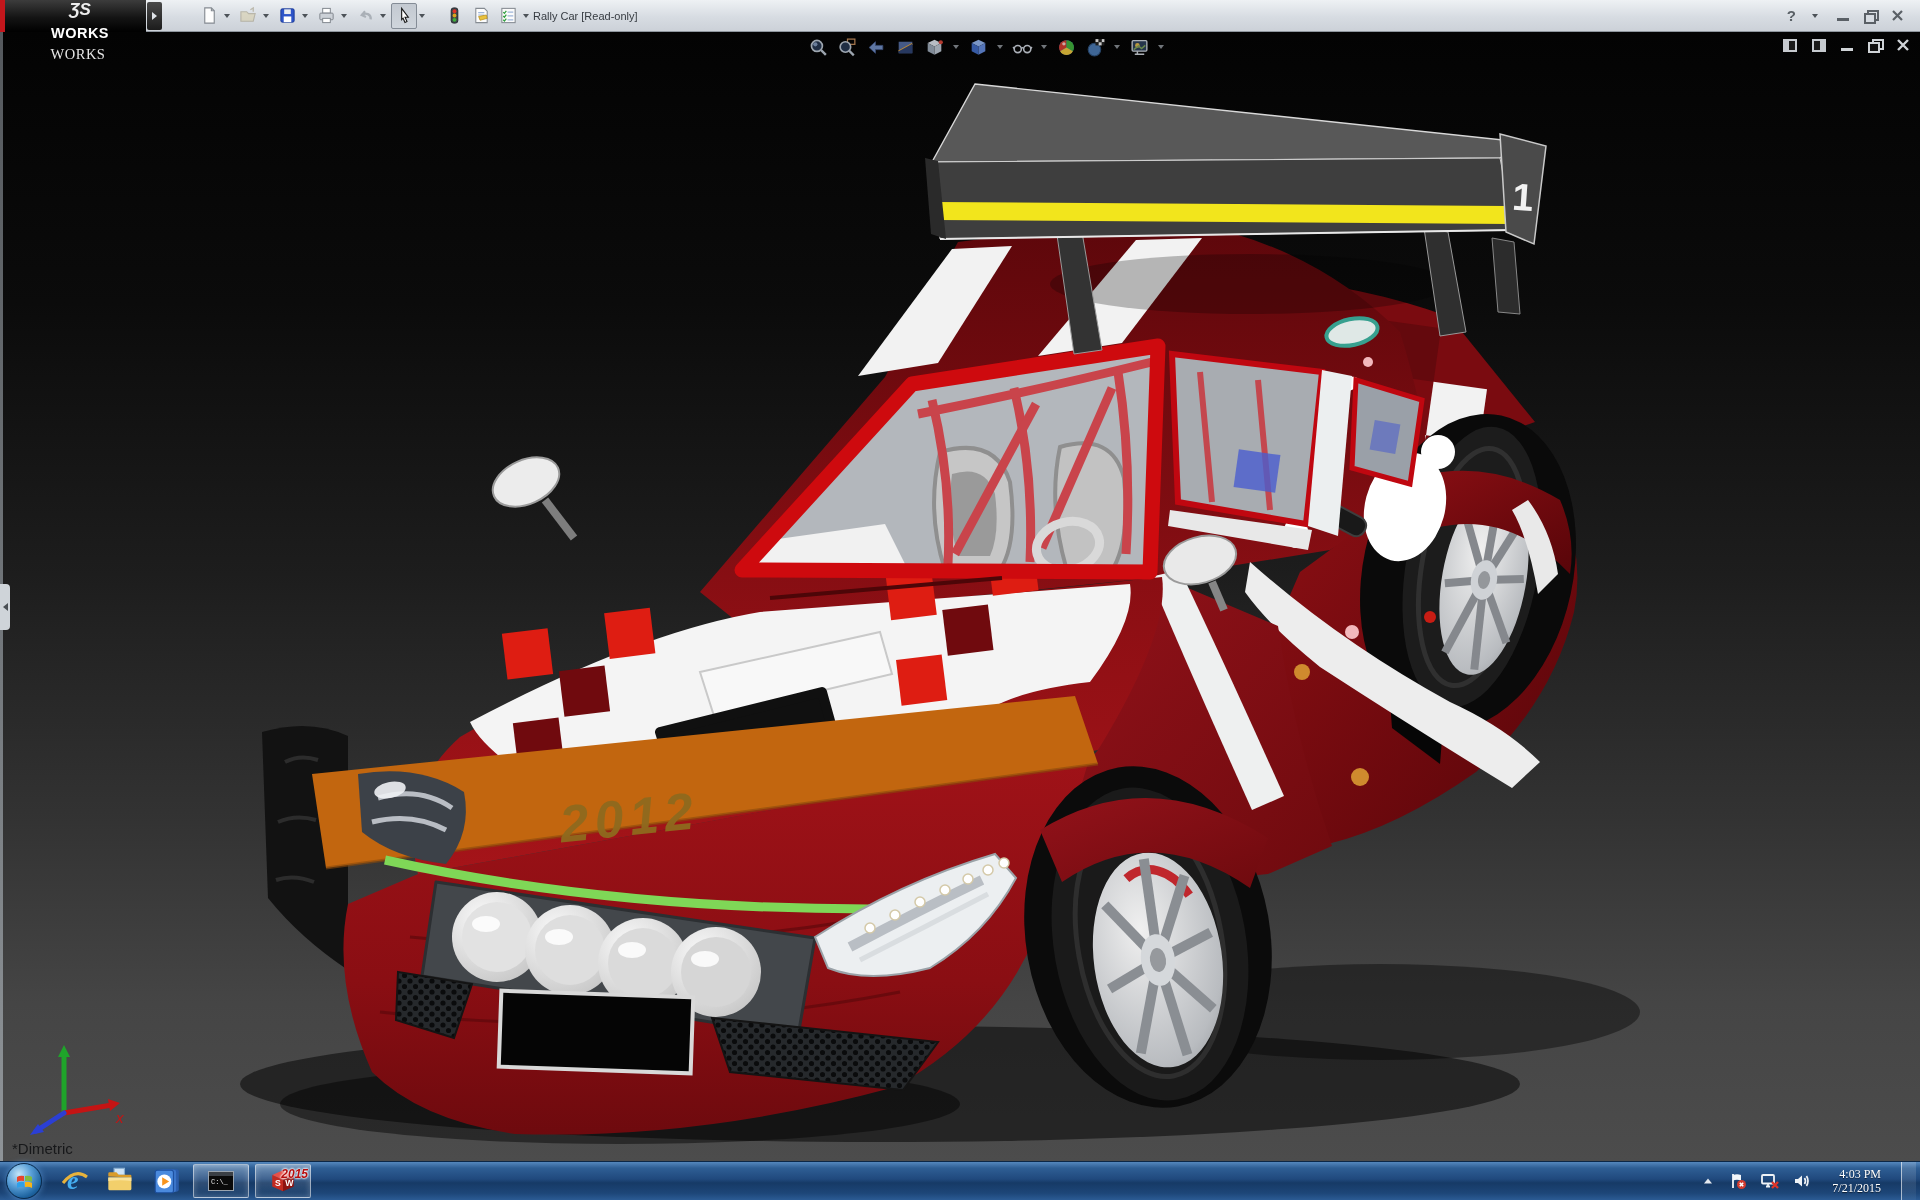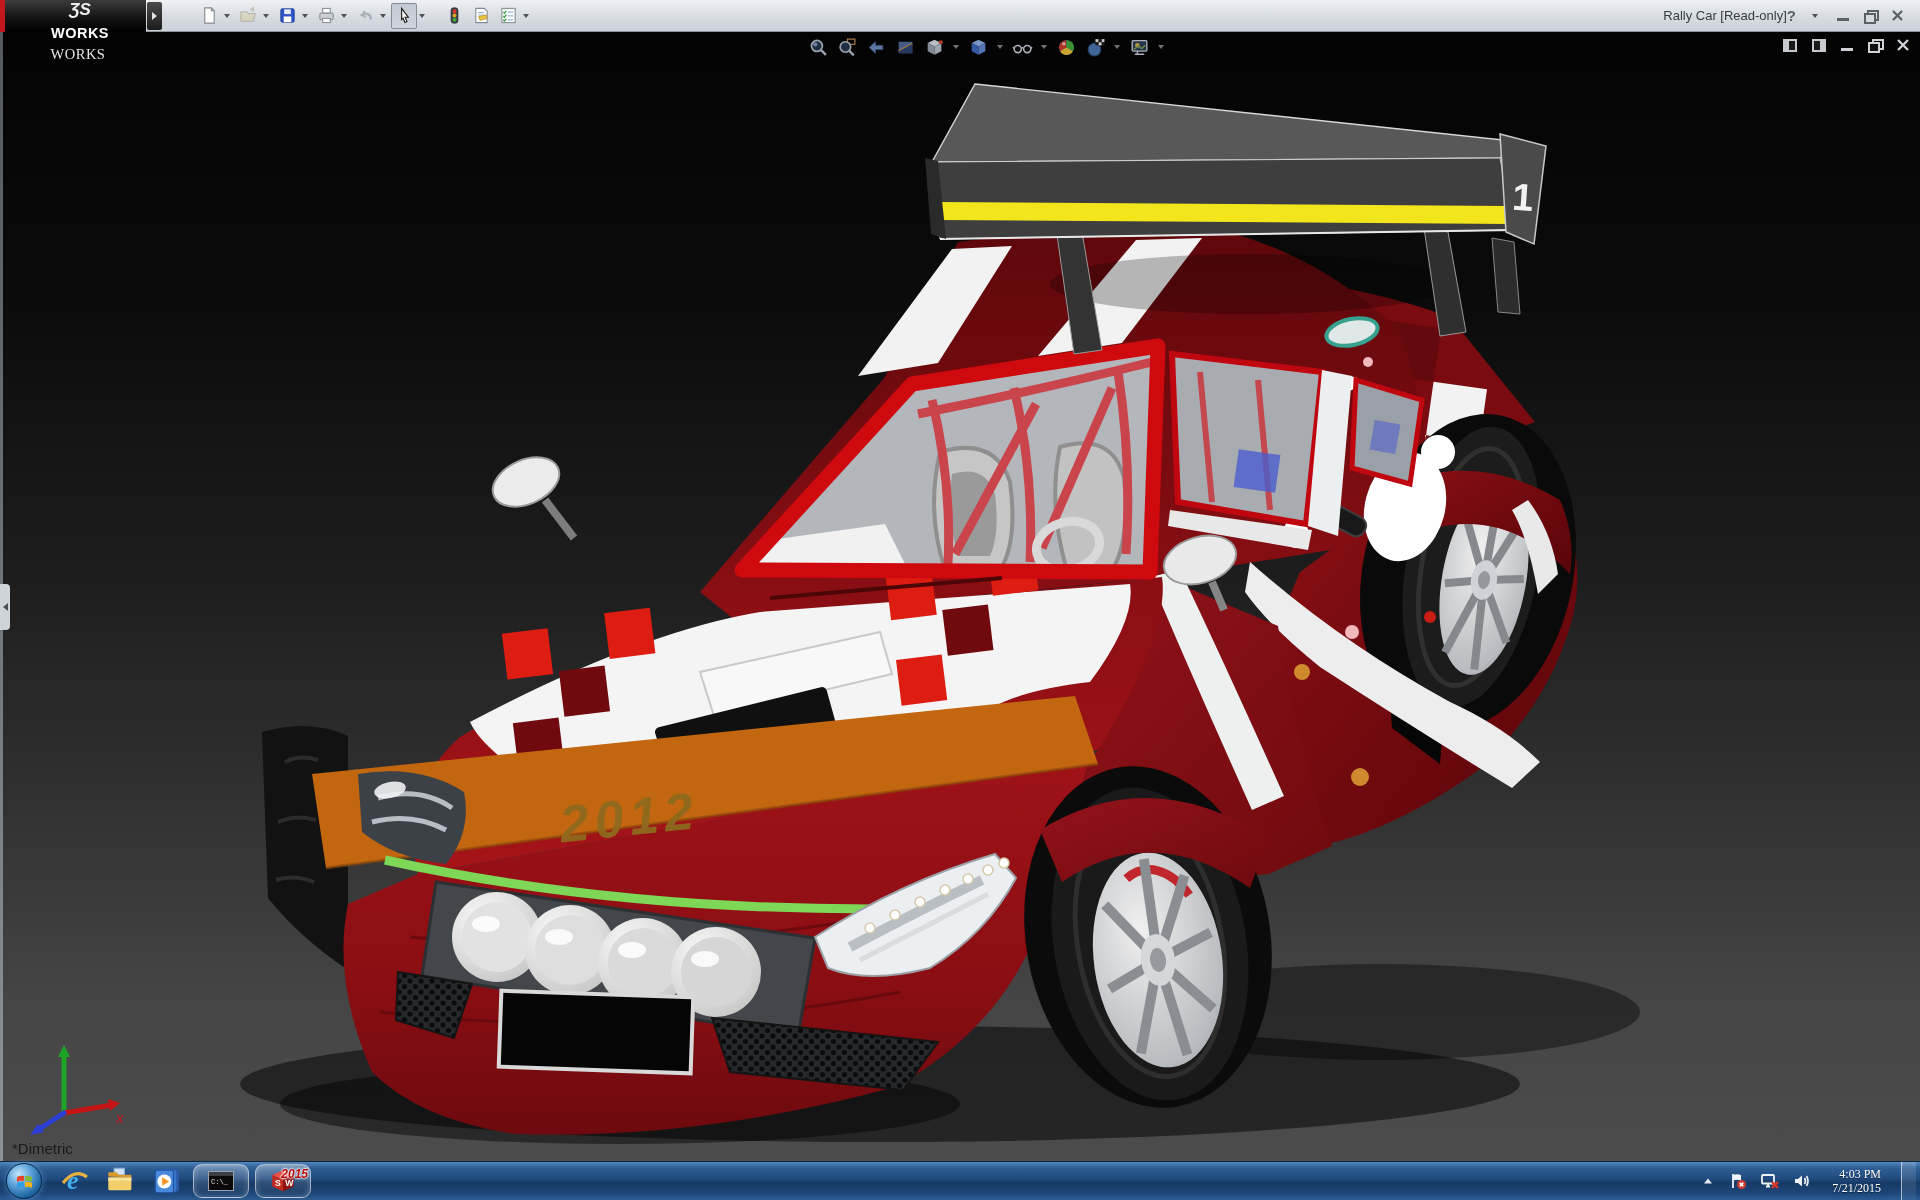--- a/index.html
+++ b/index.html
@@ -19,21 +19,21 @@
   .menu-arrow{ width:15px; height:28px; margin-left:1px; background:linear-gradient(#4a4a4a,#1c1c1c);
     display:flex; align-items:center; justify-content:center; border-radius:2px;}
   .menu-arrow i{ width:0; height:0; border-top:4px solid transparent; border-bottom:4px solid transparent;
     border-left:5px solid #dfe3e8; display:block;}
   .qat{ display:flex; align-items:center; margin-left:34px; gap:1px;}
   .tool{ width:26px; height:26px; display:flex; align-items:center; justify-content:center; border-radius:2px;}
   .tool.pressed{ background:linear-gradient(#c3c9d1,#cfd5dc); border:1px solid #848c96;}
   .caret{ width:0; height:0; border-left:3.5px solid transparent; border-right:3.5px solid transparent;
     border-top:4px solid #4c5258; margin:0 4px 0 1px;}
   .qat-gap{ width:10px;}
-  .doc-title{ flex:1; text-align:right; font-size:13px; color:#373c42;}
+  .doc-title{ flex:1; text-align:left; font-size:11px; color:#373c42;}
   .win-controls{ display:flex; align-items:center; gap:15px; padding-right:16px; color:#555;}
   .help-glyph{ font-size:15px; font-weight:bold; color:#5a6066;}
   .minimize-bar{ width:12px; height:3px; background:#5a6066; margin-top:8px;}
   .restore-box{ width:12px; height:11px; position:relative;}
   .restore-box::before{ content:""; position:absolute; left:3px; top:0; width:8px; height:7px; border:2px solid #5a6066;}
   .restore-box::after{ content:""; position:absolute; left:0; top:3px; width:8px; height:7px; border:2px solid #5a6066; background:#d7dce2;}
 
   
   .viewport{ position:absolute; left:0; top:32px; width:1920px; height:1129px;
     background:linear-gradient(180deg,#030303 0%,#0b0b0b 24%,#1d1d1d 48%,#333 70%,#454545 86%,#4c4c4c 100%);
@@ -66,21 +66,21 @@
 
   
   .taskbar{ position:absolute; left:0; bottom:0; width:1920px; height:39px;
     background:linear-gradient(180deg,#5487bd 0%,#2e5e94 16%,#20497d 45%,#163a66 55%,#1d4678 82%,#2b5b94 100%);
     border-top:1px solid #0c2746; display:flex; align-items:center; z-index:40;}
   .start-orb{ width:36px; height:36px; border-radius:50%; margin:0 10px 0 6px;
     background:radial-gradient(circle at 35% 30%,#c4e6f9,#5aa0d8 38%,#1d639f 72%,#0d3a66);
     border:1px solid #0a2c4e; display:flex; align-items:center; justify-content:center;
     box-shadow:0 0 6px rgba(120,190,255,.5);}
   .task-ico{ width:46px; height:39px; display:flex; align-items:center; justify-content:center;}
-  .task-btn{ width:56px; height:34px; margin:0 3px; border-radius:9px;
+  .task-btn{ width:56px; height:34px; margin:0 3px; border-radius:2px;
     background:linear-gradient(rgba(255,255,255,.30),rgba(255,255,255,.12) 50%,rgba(0,0,0,.12));
     border:1px solid rgba(255,255,255,.55); box-shadow:inset 0 0 6px rgba(255,255,255,.25);
     display:flex; align-items:center; justify-content:center; position:relative;}
   .cmd-mini{ width:26px; height:20px; background:#0a0a0a; border:1px solid #9aa4af; position:relative;}
   .cmd-mini .bar{ position:absolute; left:0; top:0; width:100%; height:4px; background:#3a3f45;}
   .cmd-mini .txt{ position:absolute; left:2px; top:6px; font-family:"Liberation Mono","DejaVu Sans Mono",monospace;
     font-size:7px; color:#e8e8e8; letter-spacing:0;}
   .sw-badge{ position:absolute; right:2px; bottom:16px; font-weight:bold; font-size:12px; font-style:italic;
     color:#b60d0d; text-shadow:0 0 2px #fff,0 0 2px #fff,0 0 3px #fff;}
   .tb-spacer{ flex:1;}

